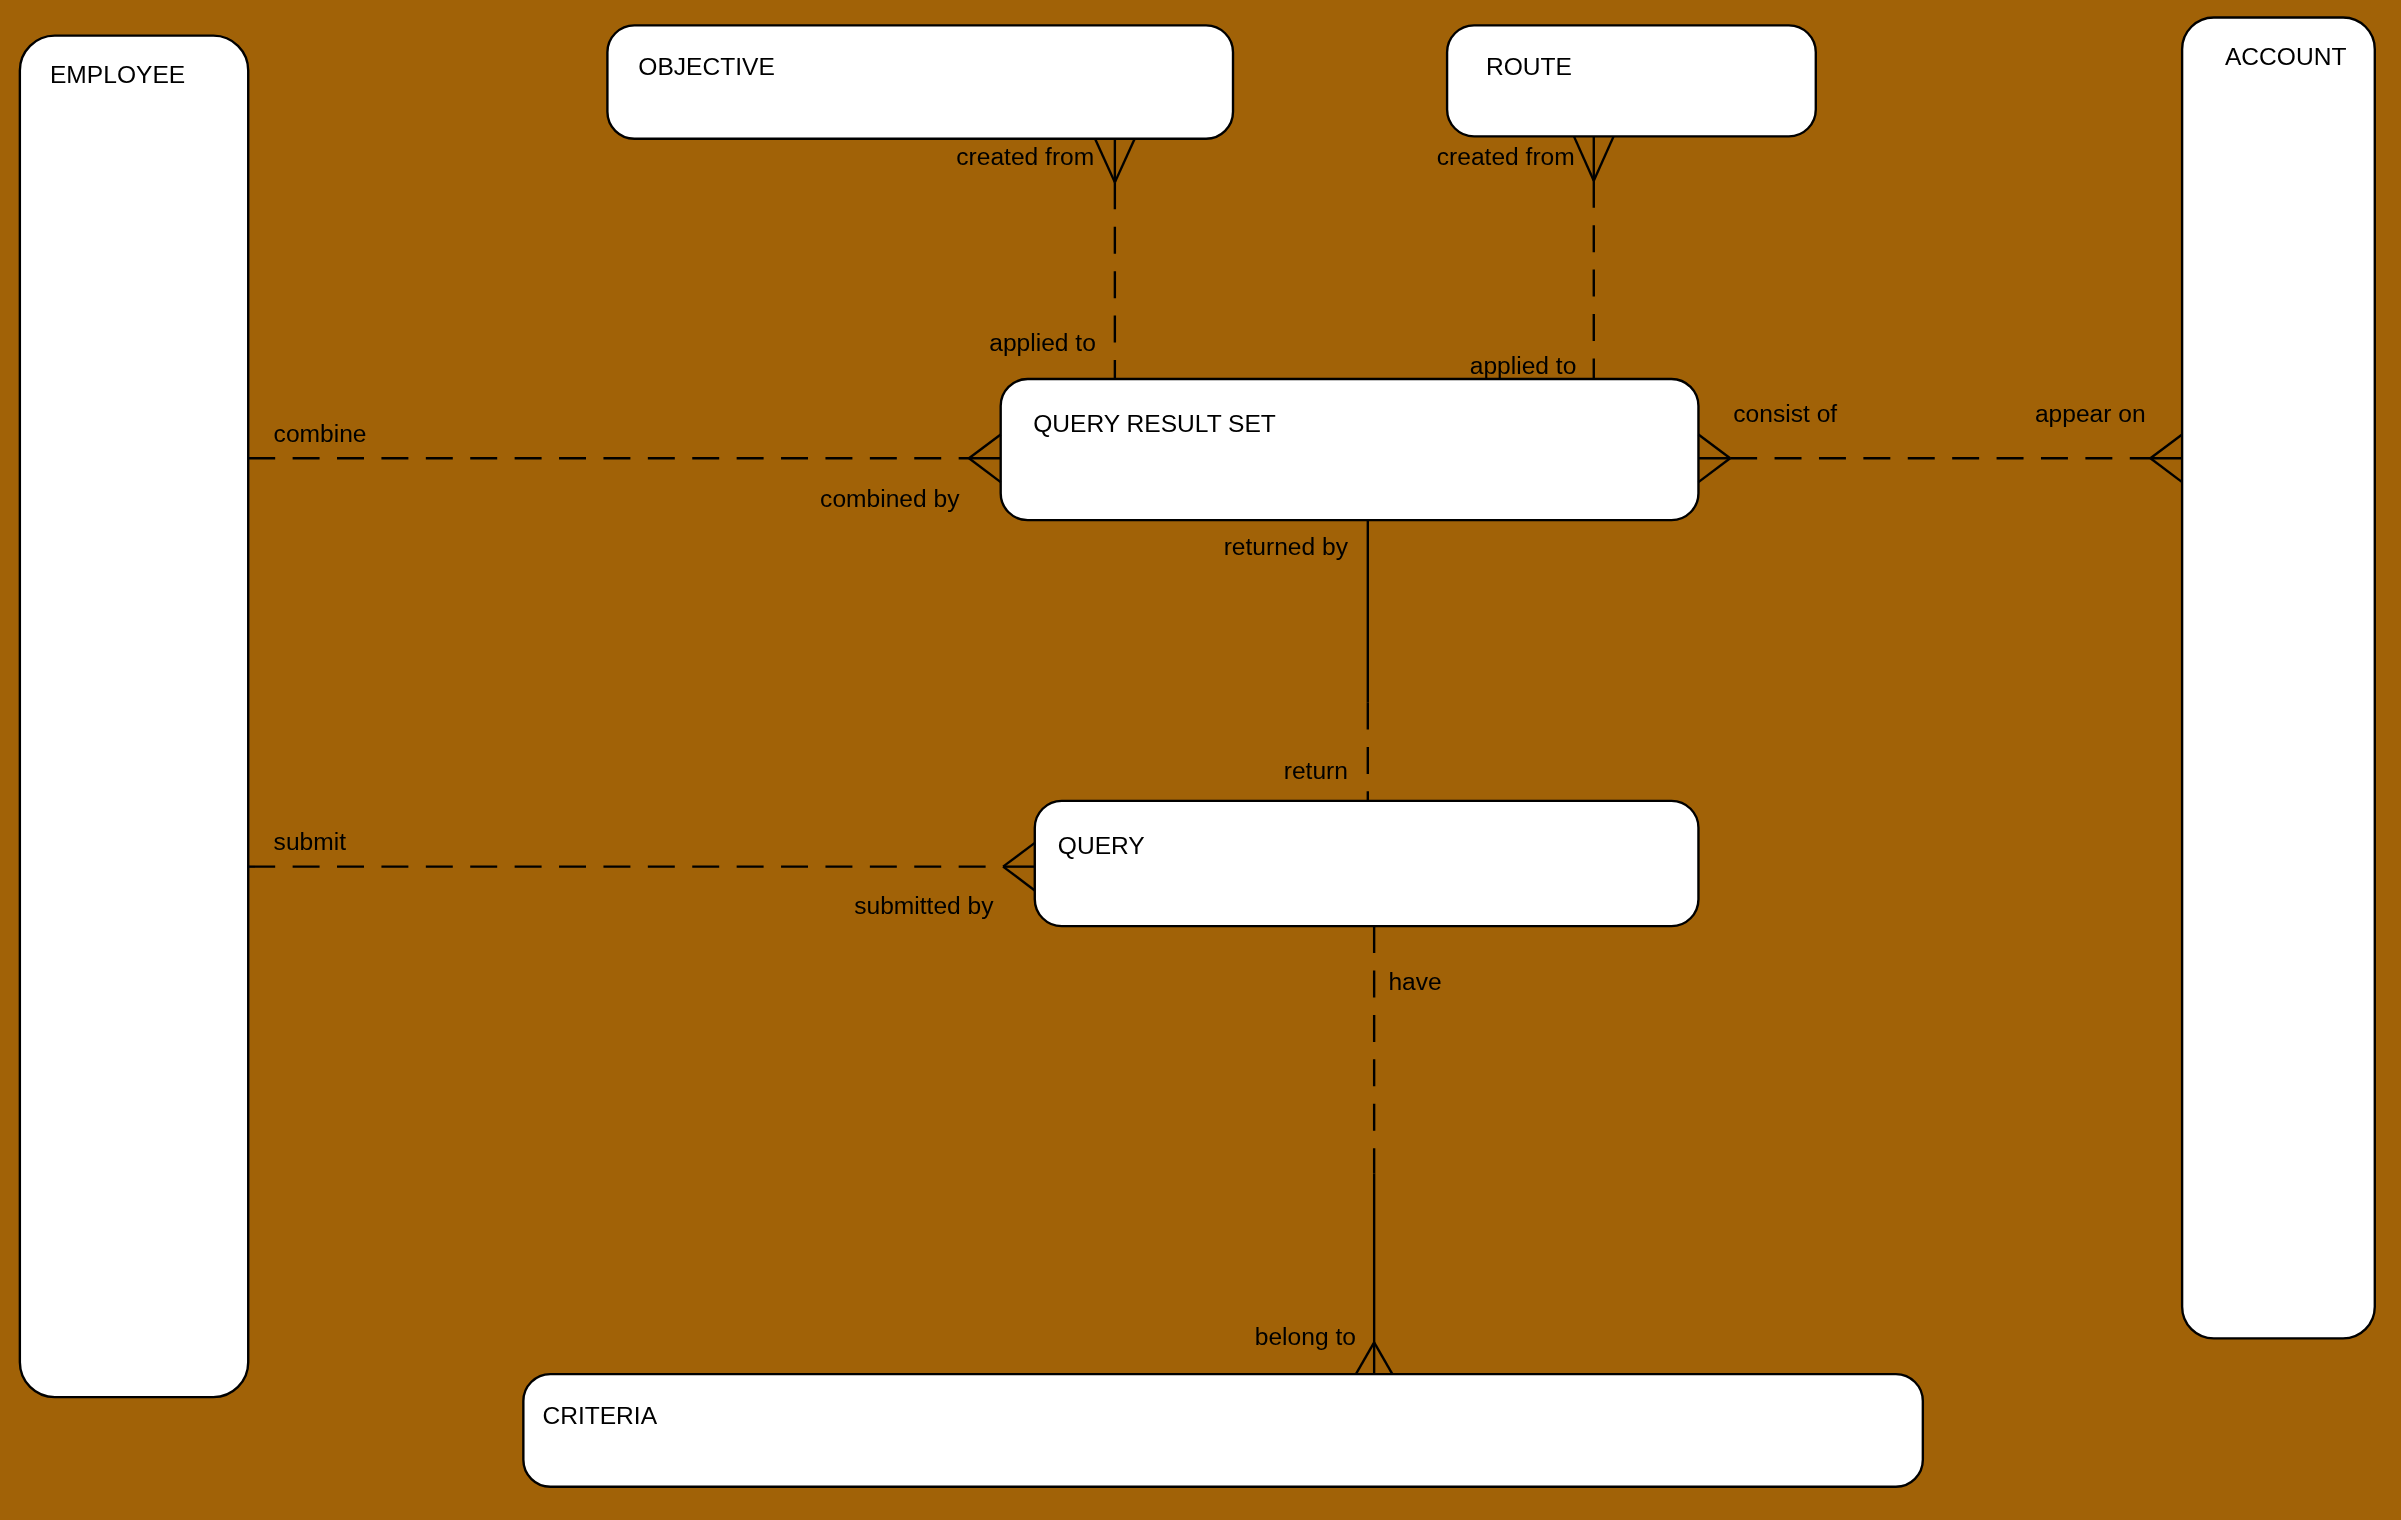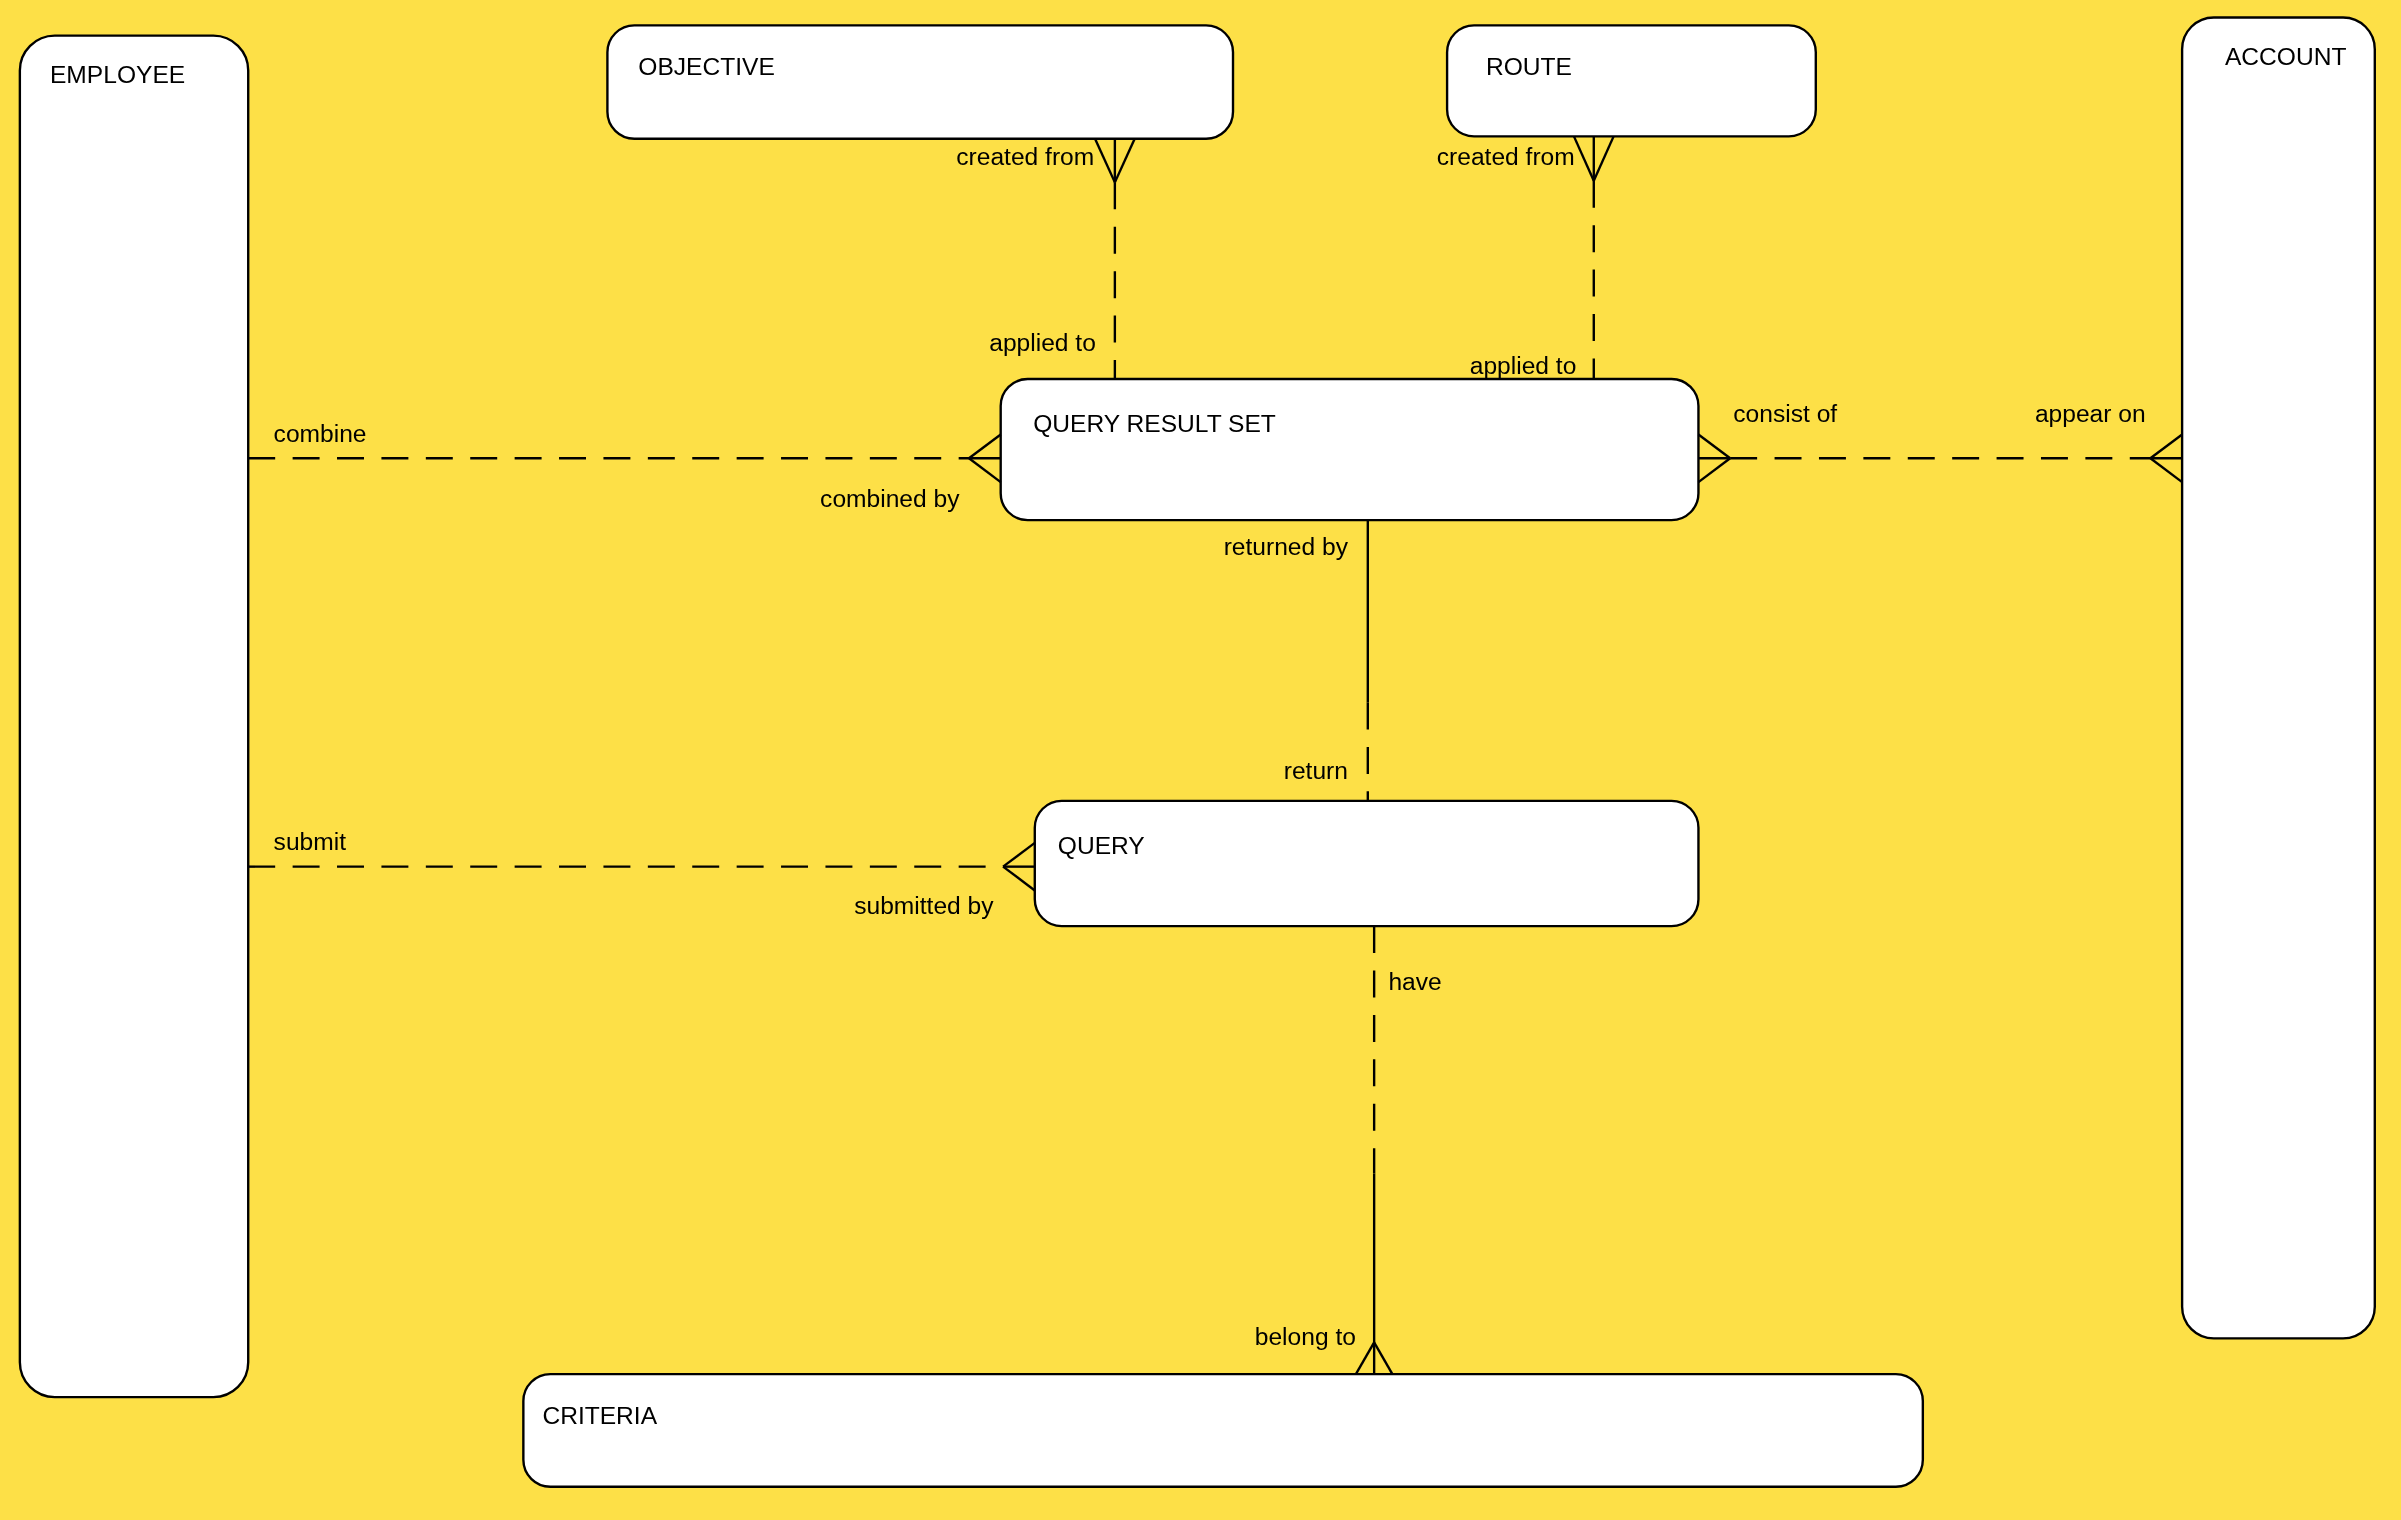--- a/index.html
+++ b/index.html
@@ -7,21 +7,21 @@
     padding: 0;
     background: #ffffff;
   }
   body {
     font-family: "Liberation Sans", sans-serif;
   }
   #diagram-root {
     position: relative;
     width: 2401px;
     height: 1520px;
-    background: #fde047;
+    background: #a16207;
     overflow: hidden;
   }
   svg#er-canvas {
     display: block;
     width: 2401px;
     height: 1520px;
   }
   .entity-box {
     fill: #ffffff;
     stroke: #000000;

